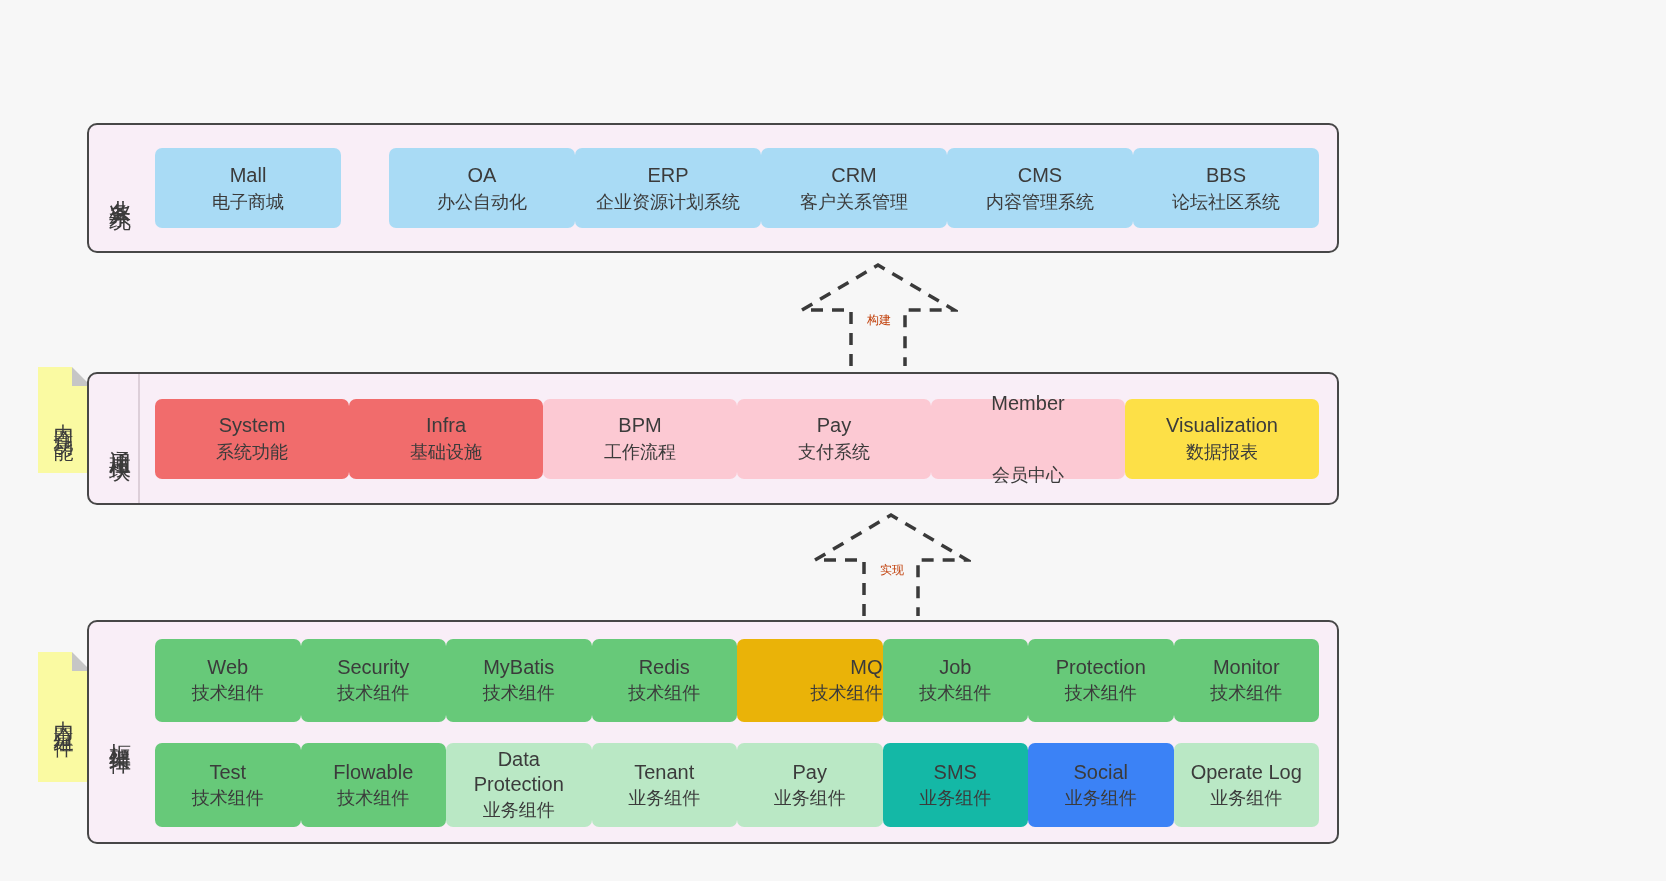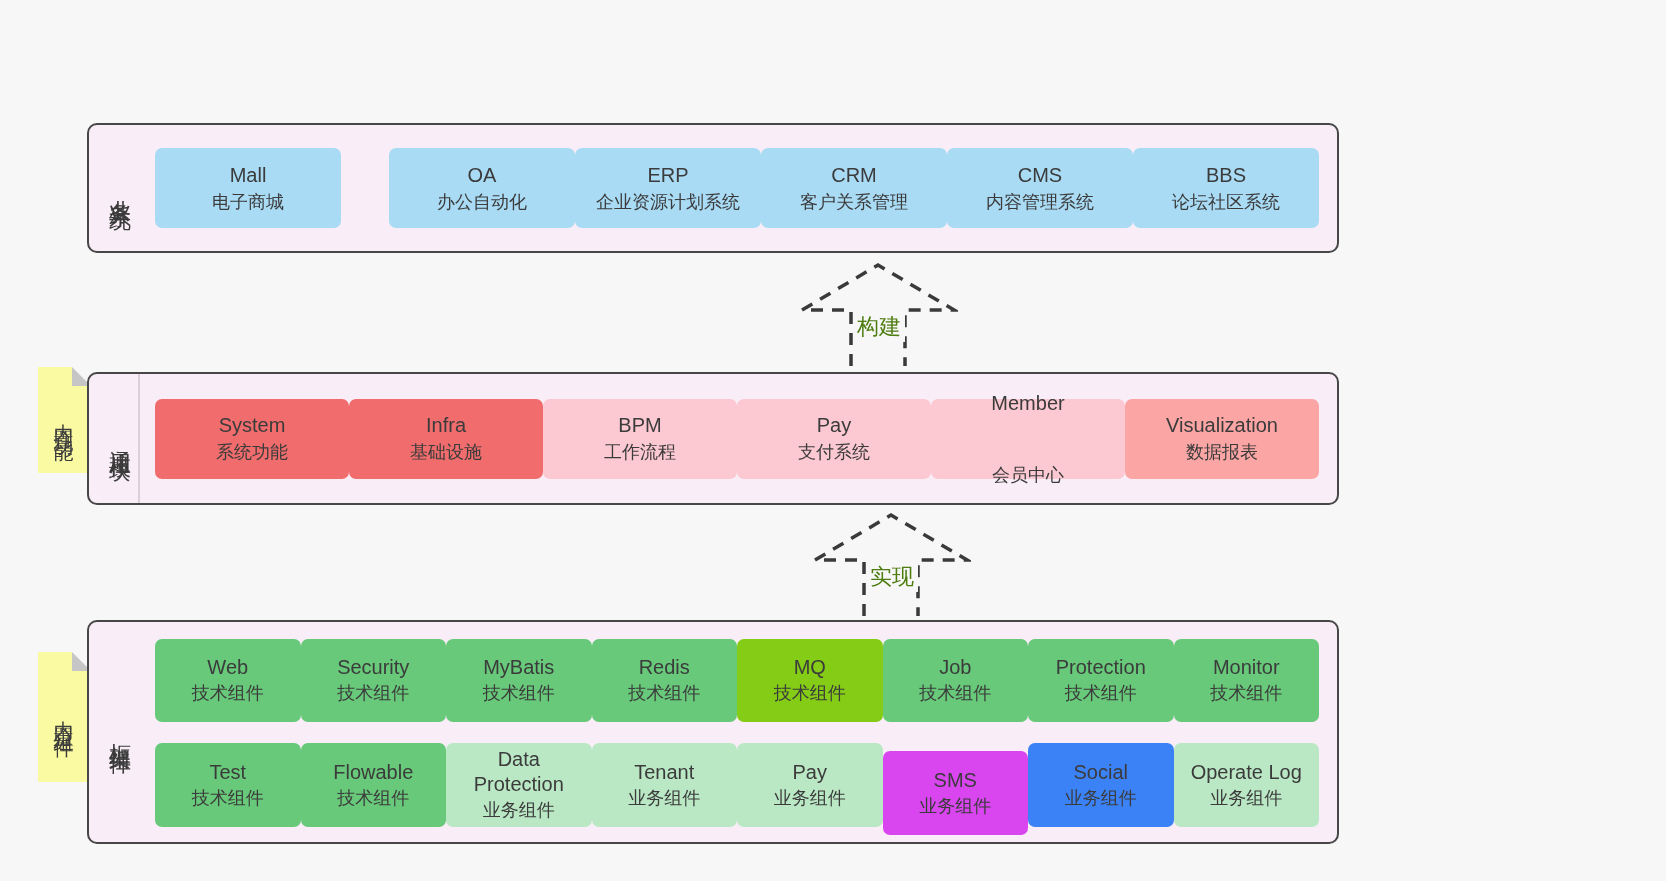--- a/index.html
+++ b/index.html
@@ -126,22 +126,22 @@
     height: 106px;
     z-index: 1;
   }
   #arrow1 { left: 798px; top: 262px; }
   #arrow2 { left: 811px; top: 512px; }
 
   .arrow-label {
     position: absolute;
     z-index: 2;
     background: #f7f7f7;
-    font-size: 22px;
-    color: #4d7c0f;
+    font-size: 12px;
+    color: #c2410c;
     padding: 0 4px;
     transform: translateX(-50%);
     white-space: nowrap;
   }
   #arrow1-label { left: 879px; top: 312px; }
   #arrow2-label { left: 892px; top: 562px; }
 </style>
 </head>
 <body>
 
@@ -207,21 +207,21 @@
         <div class="zh">工作流程</div>
       </div>
       <div class="box" style="background: rgb(252, 201, 211);">
         <div class="en">Pay</div>
         <div class="zh">支付系统</div>
       </div>
       <div class="box" style="background: rgb(252, 201, 211); gap: 45px;">
         <div class="en">Member</div>
         <div class="zh">会员中心</div>
       </div>
-      <div class="box" style="background: #fca5a5;">
+      <div class="box" style="background: #fde047;">
         <div class="en">Visualization</div>
         <div class="zh">数据报表</div>
       </div>
     </div>
   </div>
 
 <svg class="arrow-svg" id="arrow2" viewBox="0 0 160 106">
   <path d="M53 104 L53 48 L4 48 L80 3 L156 48 L107 48 L107 104" fill="none" stroke="#3a3a3a" stroke-width="3.5" stroke-dasharray="12 9" stroke-linejoin="miter"></path>
 </svg>
 <div class="arrow-label" id="arrow2-label">实现</div>
@@ -240,21 +240,21 @@
         <div class="zh">技术组件</div>
       </div>
       <div class="box" style="background: rgb(103, 201, 121);">
         <div class="en">MyBatis</div>
         <div class="zh">技术组件</div>
       </div>
       <div class="box" style="background: rgb(103, 201, 121);">
         <div class="en">Redis</div>
         <div class="zh">技术组件</div>
       </div>
-      <div class="box" style="background: #84cc16;">
+      <div class="box" style="background: #eab308; align-items: flex-end;">
         <div class="en">MQ</div>
         <div class="zh">技术组件</div>
       </div>
       <div class="box" style="background: rgb(103, 201, 121);">
         <div class="en">Job</div>
         <div class="zh">技术组件</div>
       </div>
       <div class="box" style="background: rgb(103, 201, 121);">
         <div class="en">Protection</div>
         <div class="zh">技术组件</div>
@@ -278,21 +278,21 @@
         <div class="zh">业务组件</div>
       </div>
       <div class="box" style="background: rgb(186, 232, 197);">
         <div class="en">Tenant</div>
         <div class="zh">业务组件</div>
       </div>
       <div class="box" style="background: rgb(186, 232, 197);">
         <div class="en">Pay</div>
         <div class="zh">业务组件</div>
       </div>
-      <div class="box" style="background: #d946ef; margin-top: 8px;">
+      <div class="box" style="background: #14b8a6;">
         <div class="en">SMS</div>
         <div class="zh">业务组件</div>
       </div>
       <div class="box" style="background: #3b82f6;">
         <div class="en">Social</div>
         <div class="zh">业务组件</div>
       </div>
       <div class="box" style="background: rgb(186, 232, 197);">
         <div class="en">Operate Log</div>
         <div class="zh">业务组件</div>

